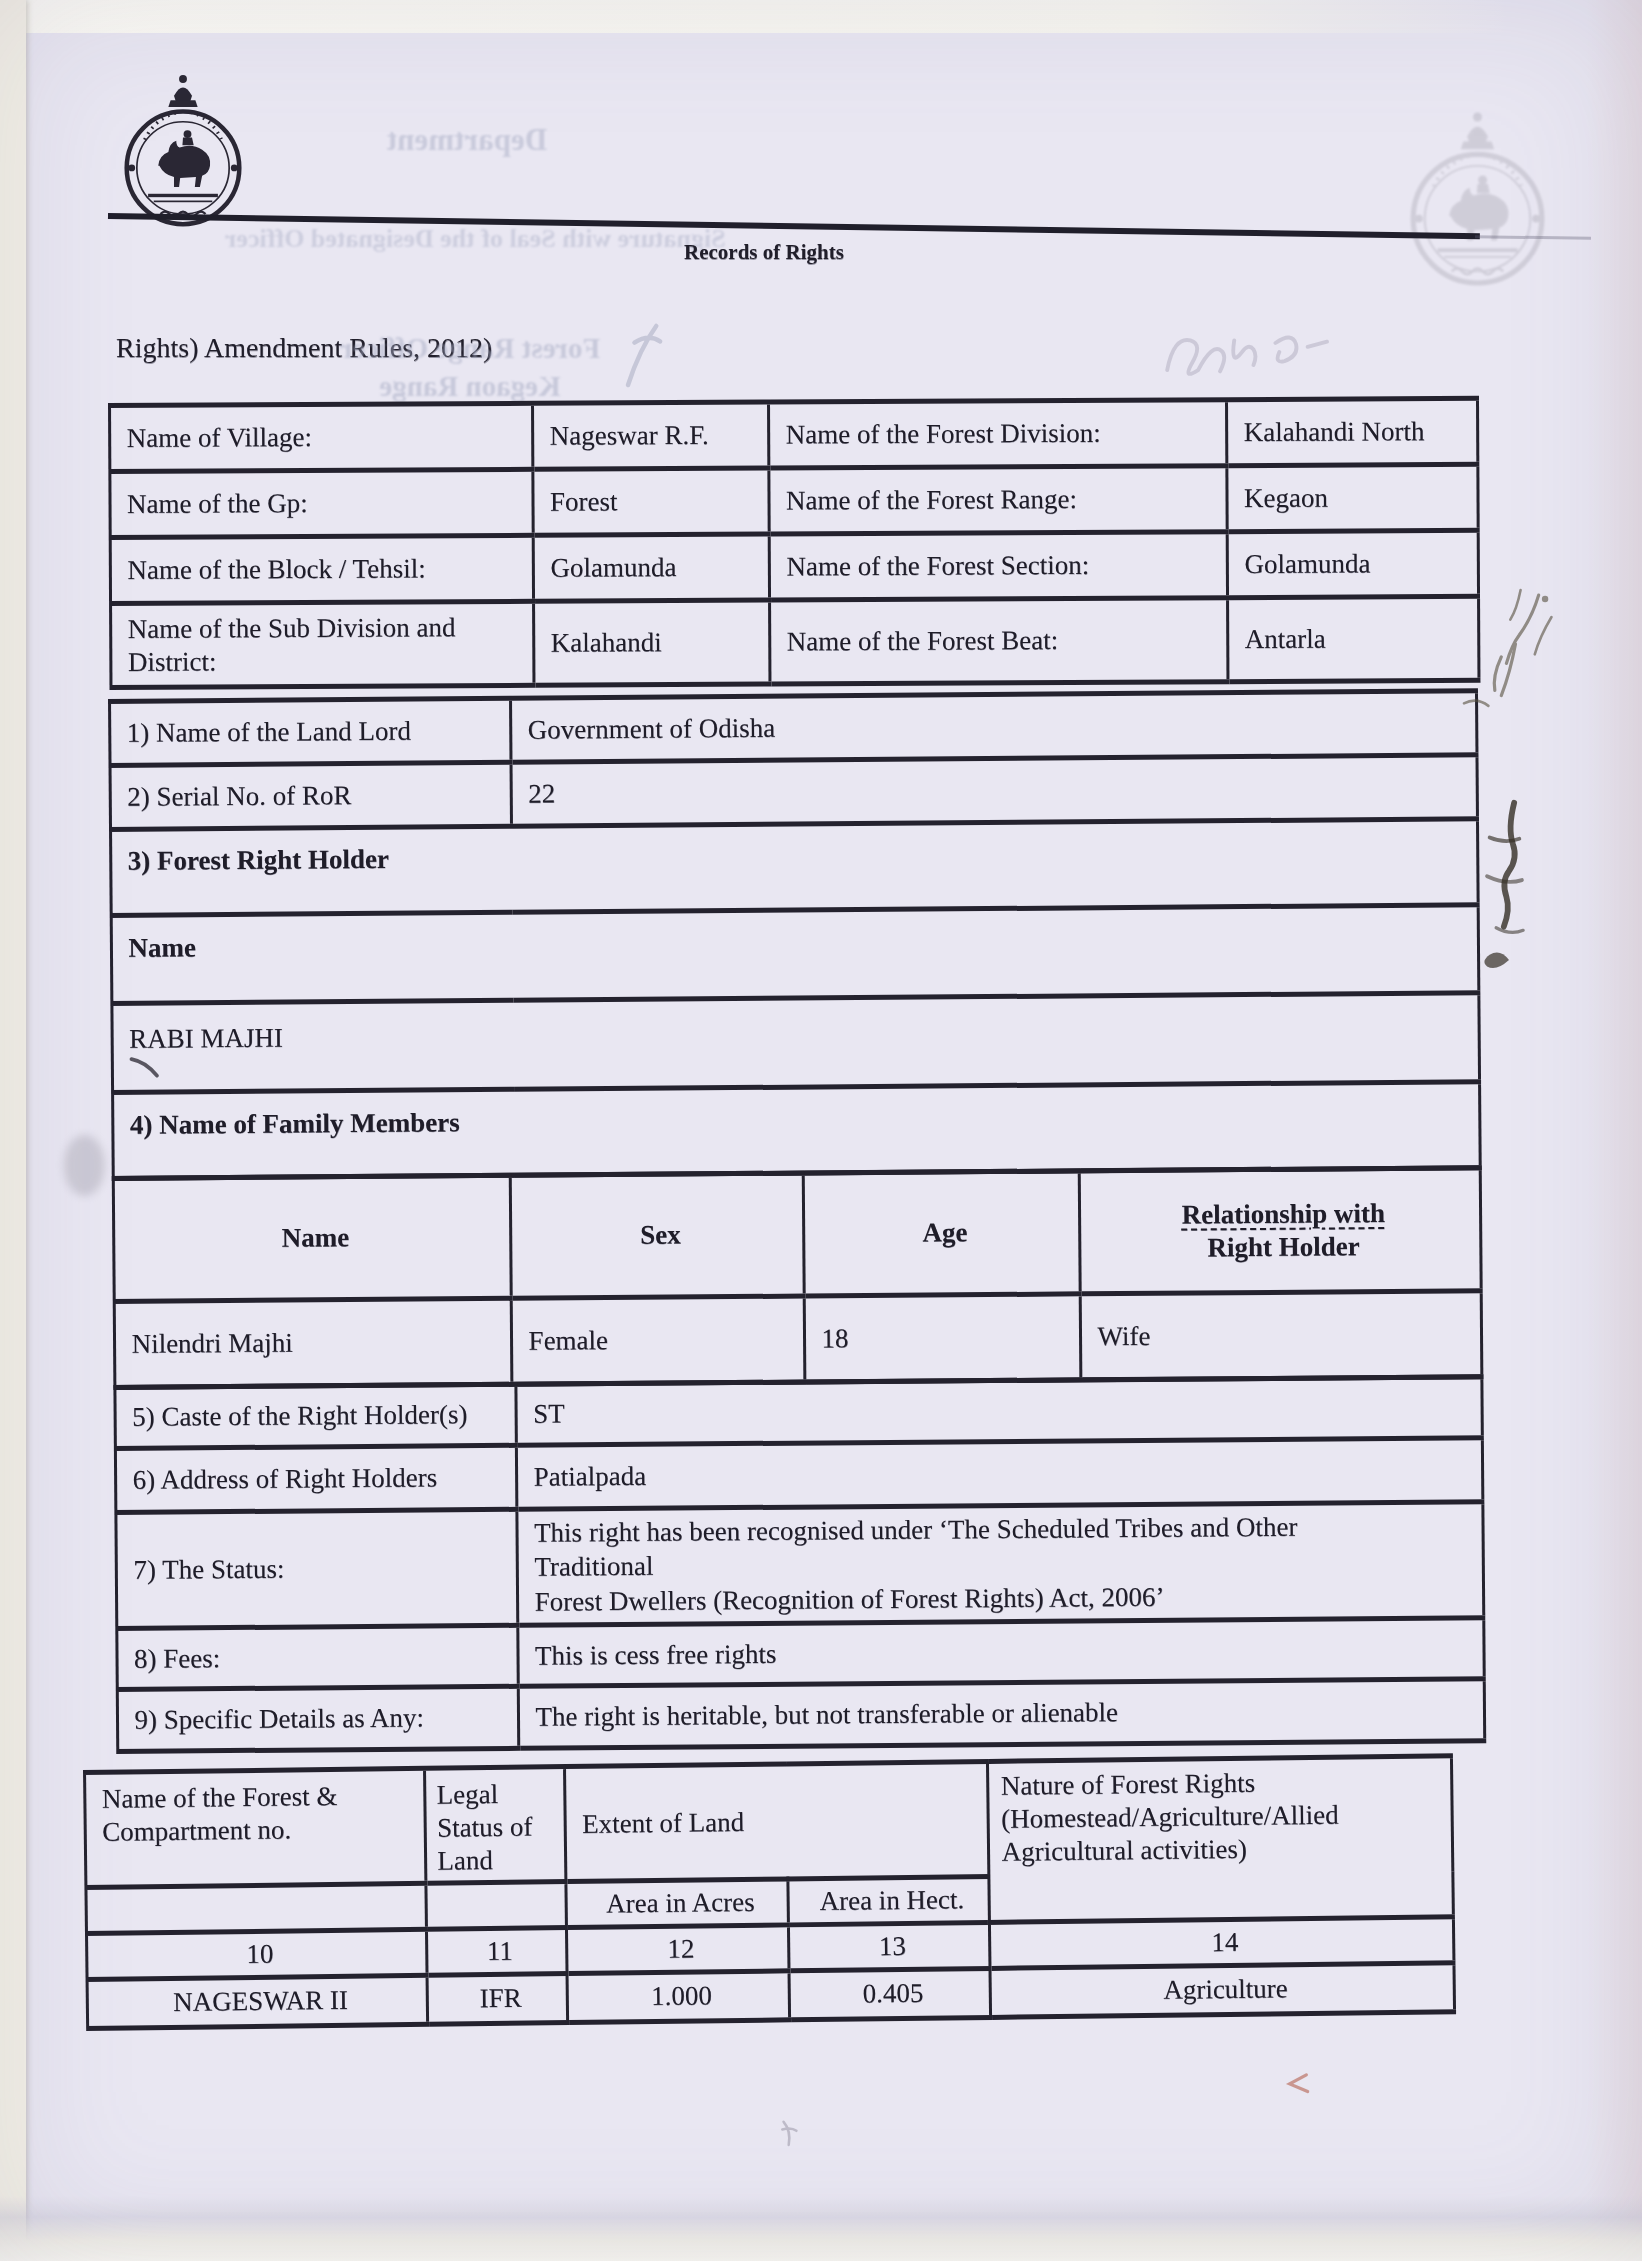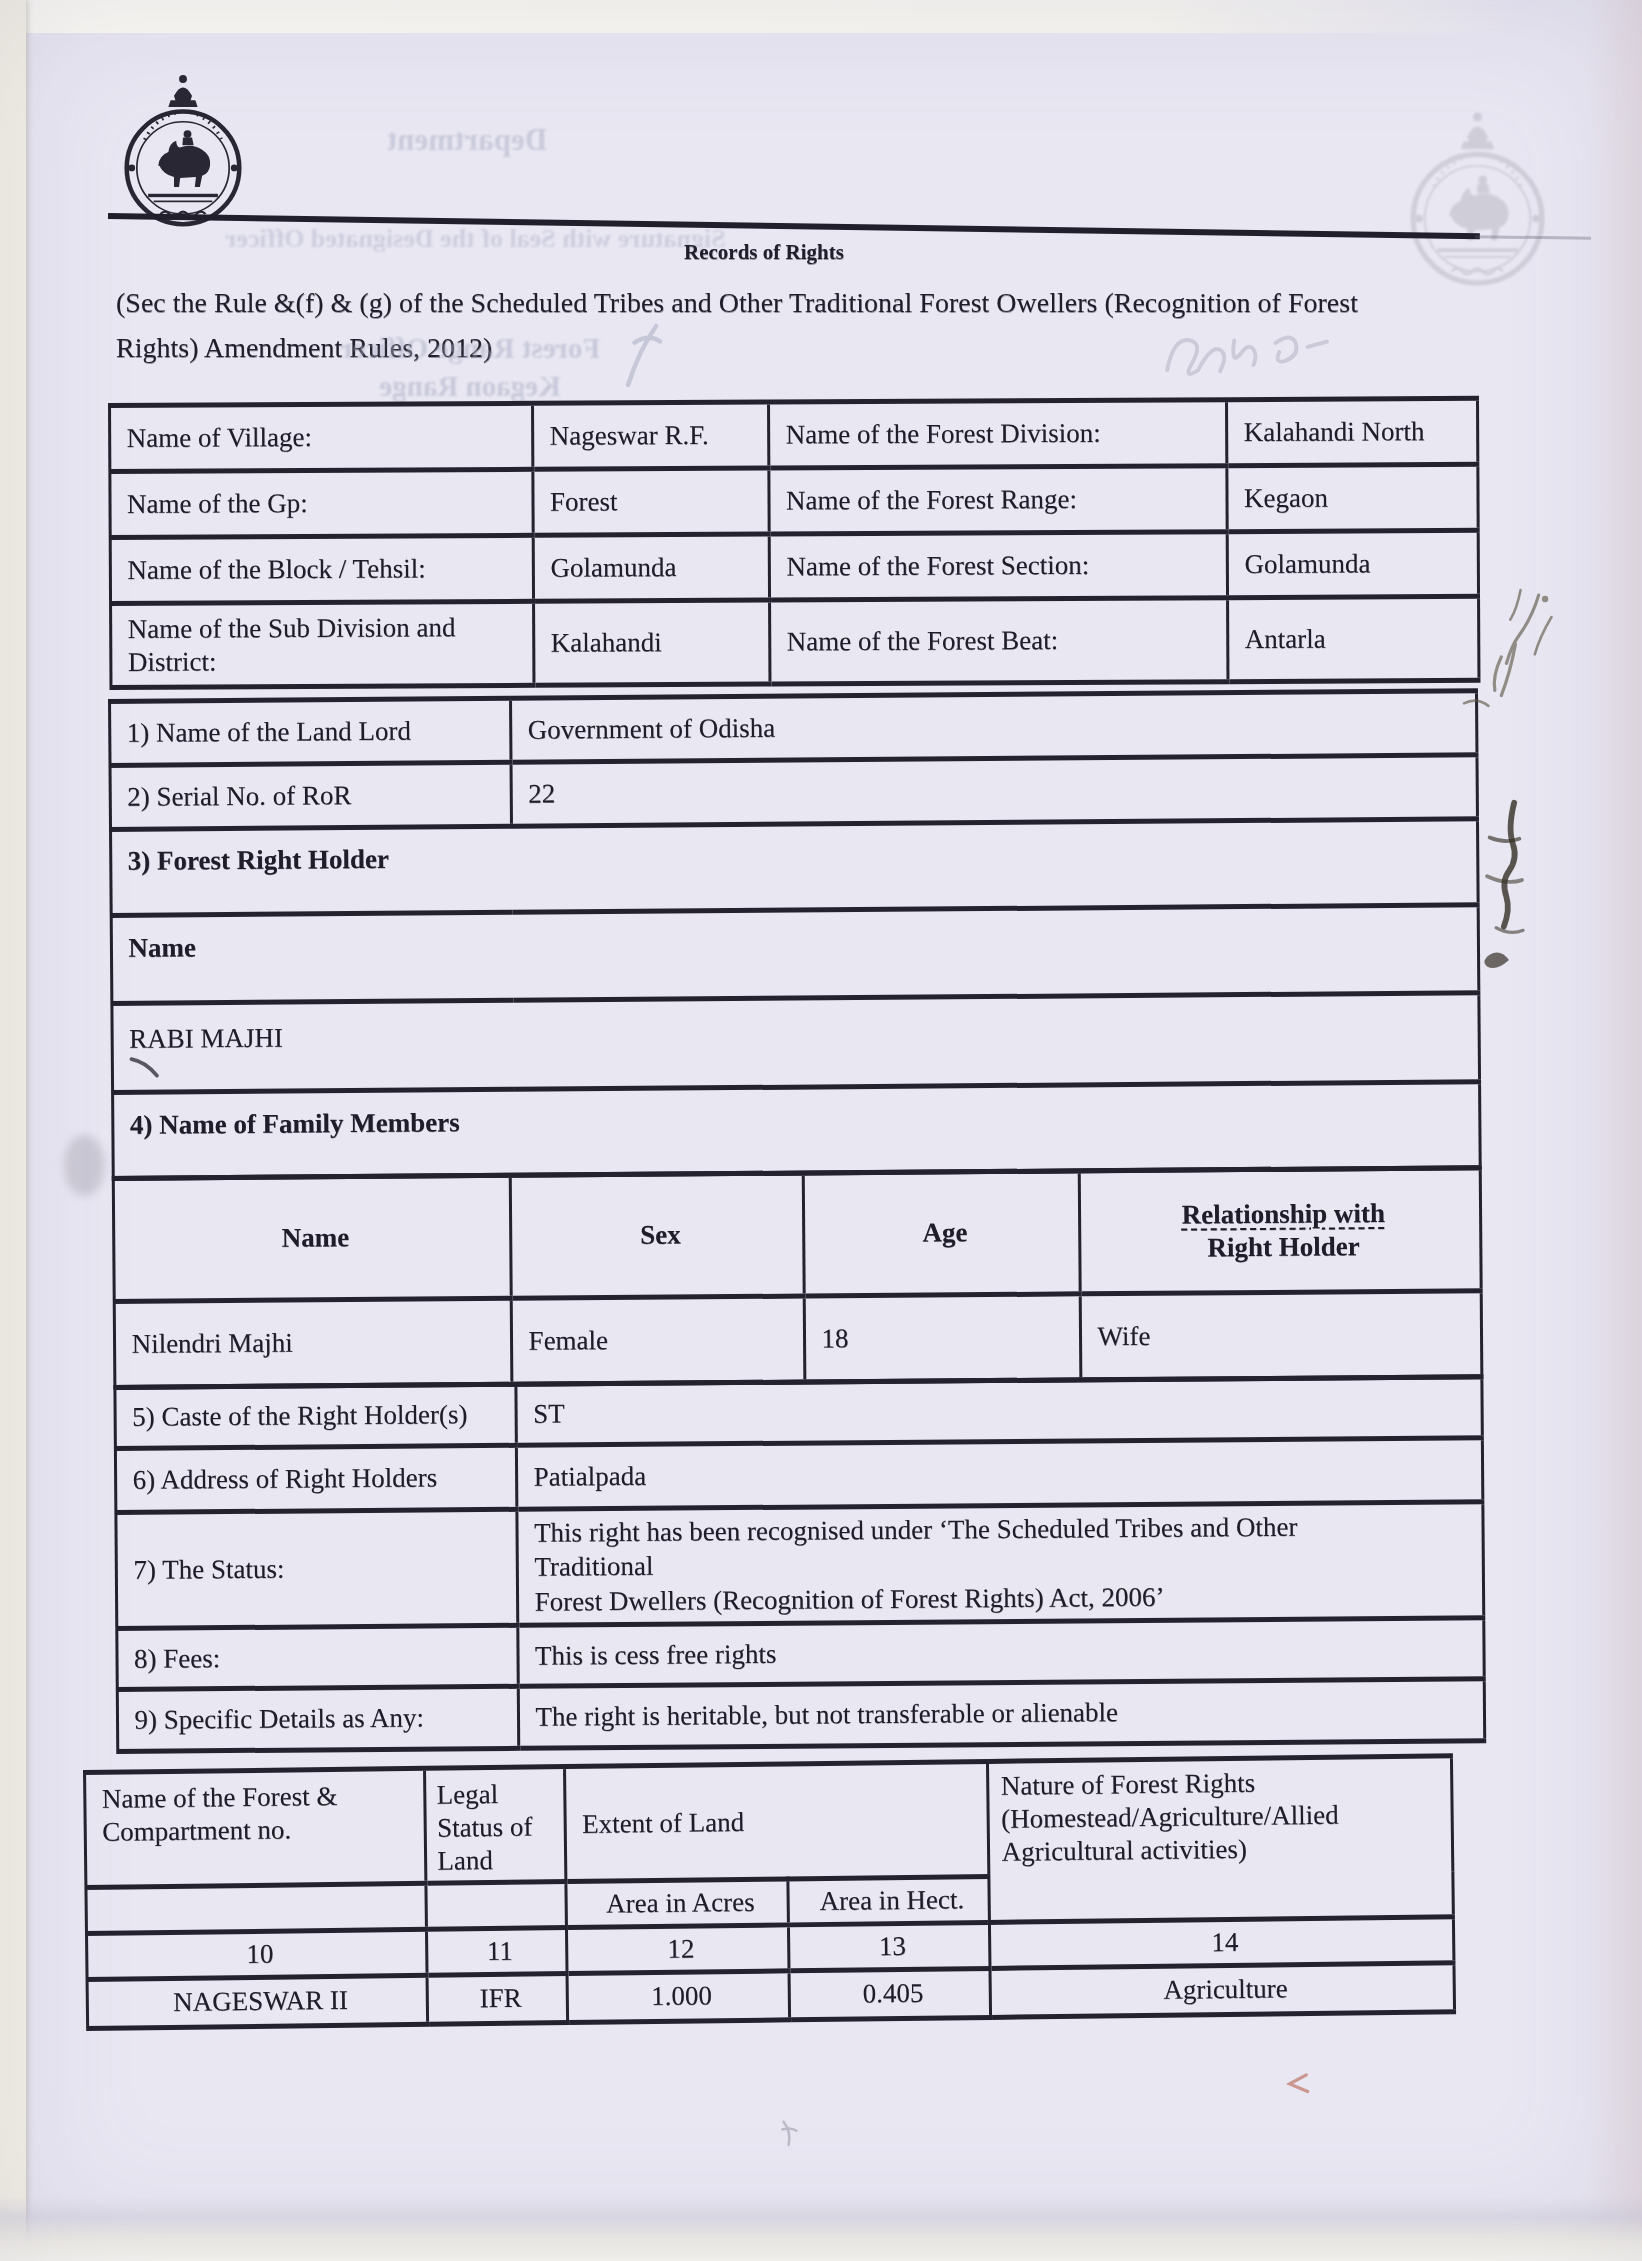--- a/index.html
+++ b/index.html
@@ -113,21 +113,20 @@
   </div>
 
   <div class="abs ghost ghost-dept">Department</div>
 
   <div class="abs head-rule"></div>
   <div class="abs head-rule-tail"></div>
 
   <div class="abs ghost ghost-signature">Signature with Seal of the Designated Officer</div>
   <div class="abs doc-title ink">Records of Rights</div>
 
-  <div class="abs note-line ink" style="top:287px;">(Sec the Rule &amp;(f) &amp; (g) of the Scheduled Tribes and Other Traditional Forest Owellers (Recognition of Forest</div>
   <div class="abs note-line ink" style="top:332px;">Rights) Amendment Rules, 2012)</div>
 
   <div class="abs ghost ghost-officer">
     <div>Forest Range Officer</div>
     <div>Kegaon Range</div>
   </div>
   <div class="abs" style="left:606px; top:317px;">
     <svg width="71" height="77" viewBox="0 0 110 120">
         <path d="M78,14 q-26,36 -44,92 m10,-66 q22,-14 40,-2" stroke="#a3a8bd" stroke-width="7" fill="none" opacity=".5" stroke-linecap="round"></path>
       </svg>

